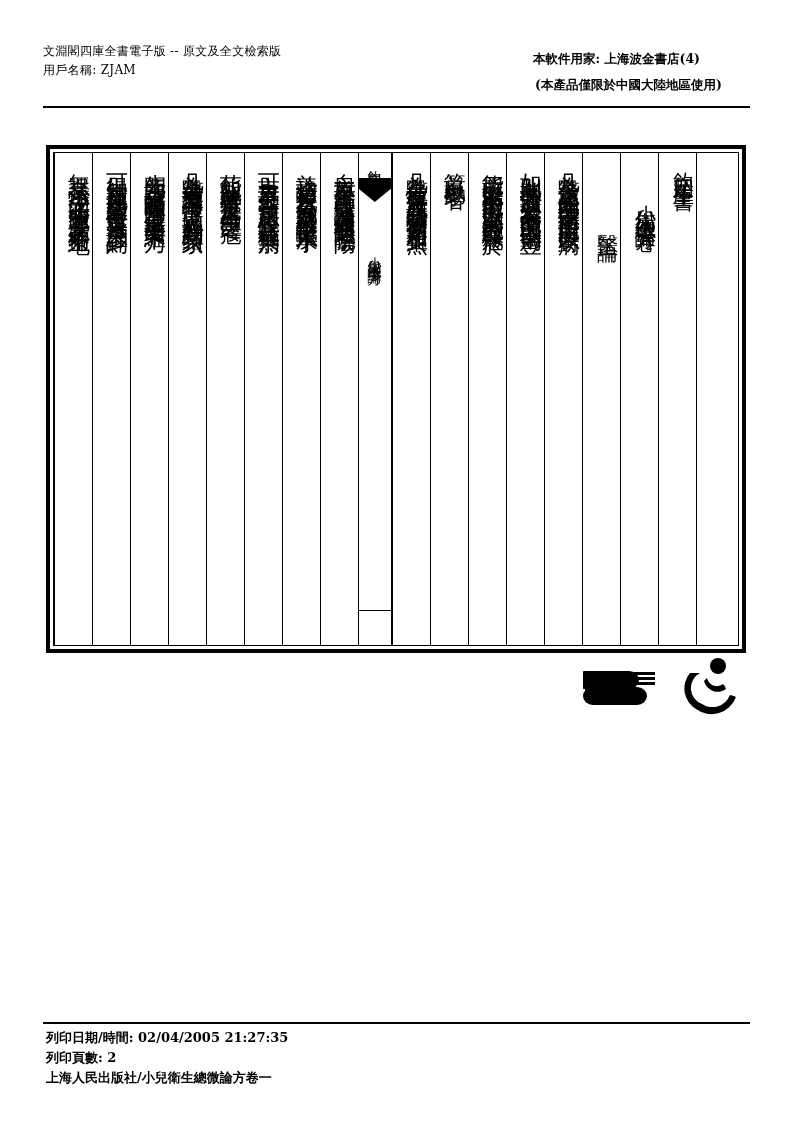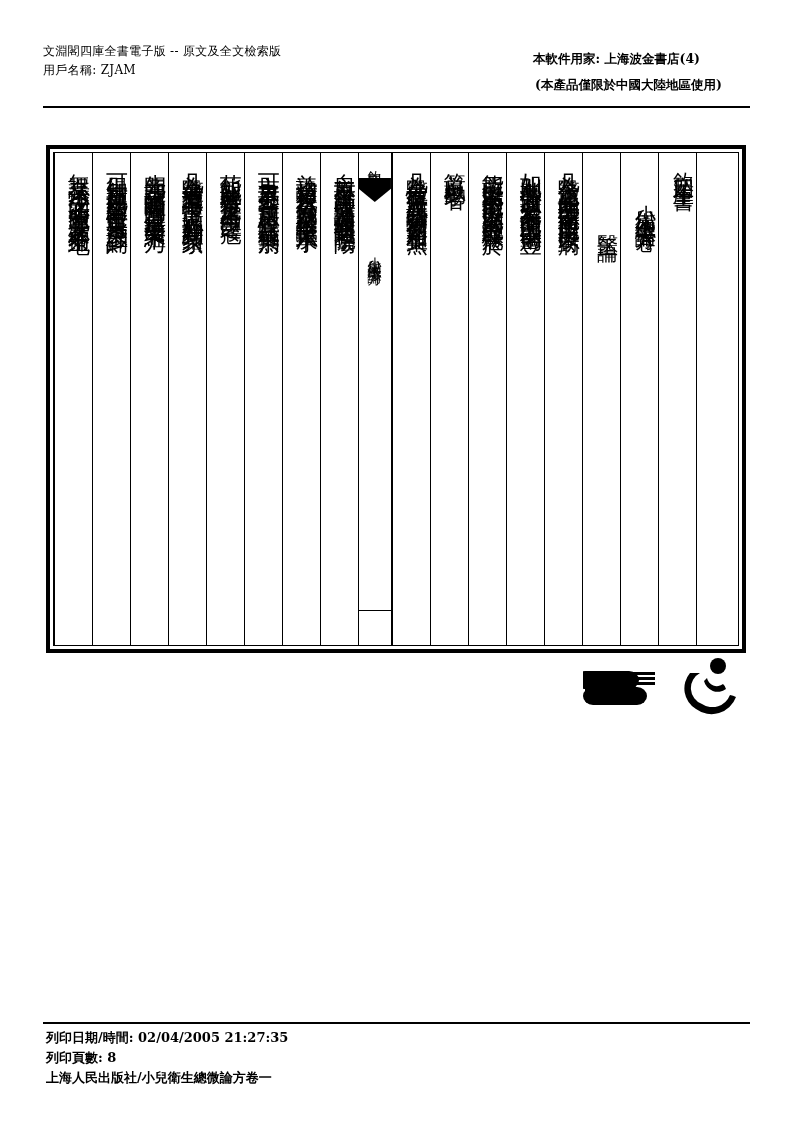--- a/index.html
+++ b/index.html
@@ -318,15 +318,15 @@
   <svg id="logo-figure" viewBox="0 0 62 62">
     <circle cx="38" cy="9" r="8" fill="#000"></circle>
     <path d="M10 16 a24 24 0 0 0 6 36 a26 26 0 0 0 40 -12 a17 17 0 0 0 -6 -2 a19 19 0 0 1 -28 9 a17 17 0 0 1 -2 -31 z" fill="#000"></path>
     <path d="M24 24 a14 14 0 0 0 22 8 a9 9 0 0 0 -3 -5 a10 10 0 0 1 -16 -6 z" fill="#000"></path>
   </svg>
 </div>
 
 <div id="footer-rule"></div>
 <div id="footer">
   <div class="ftr-line">列印日期/時間: 02/04/2005 21:27:35</div>
-  <div class="ftr-line">列印頁數: 8</div>
+  <div class="ftr-line">列印頁數: 2</div>
   <div class="ftr-line">上海人民出版社/小兒衛生總微論方卷一</div>
 </div>
 
 </body></html>

